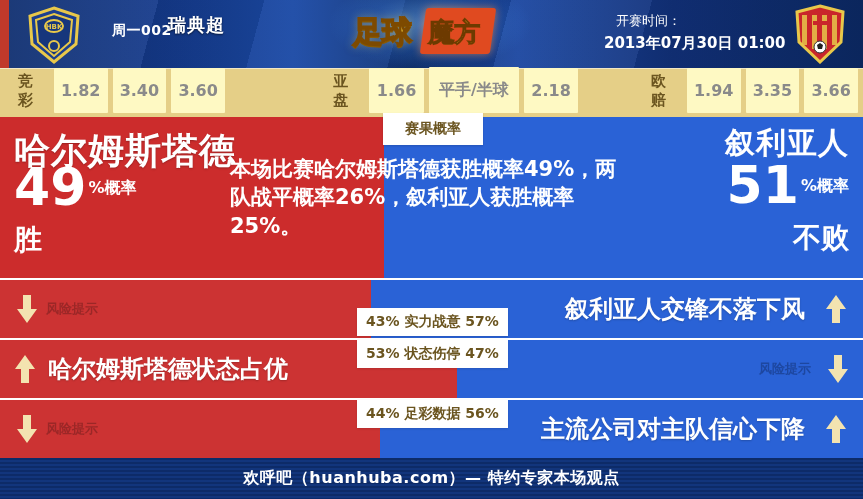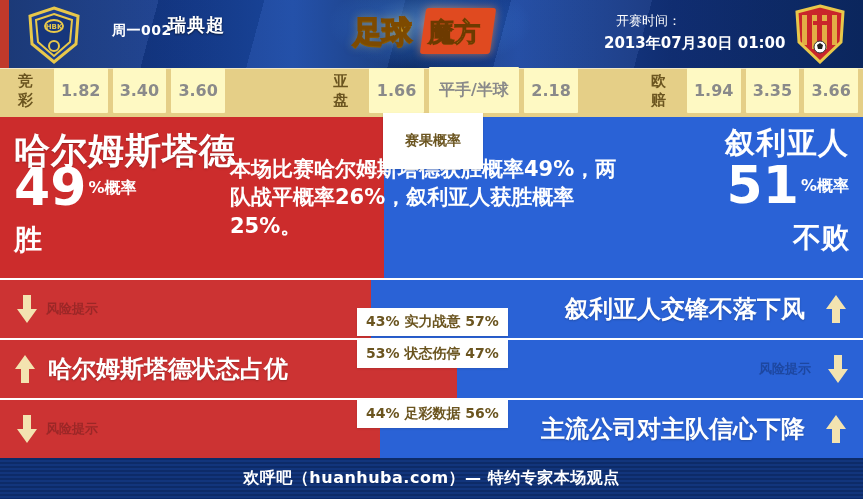--- a/index.html
+++ b/index.html
@@ -54,21 +54,21 @@
   .home-name{position:absolute;left:14px;top:14px;color:#fff;font-size:36px;font-weight:bold;
     letter-spacing:1px;text-shadow:0 1px 2px rgba(0,0,0,.25);}
   .home-pct{position:absolute;left:14px;top:48px;color:#fff;font-size:52px;font-weight:bold;line-height:1;}
   .home-pct .sub{font-size:16px;font-weight:bold;vertical-align:12px;margin-left:2px;}
   .home-res{position:absolute;left:14px;top:108px;color:#fff;font-size:28px;font-weight:bold;}
 
   .summary{position:absolute;left:230px;top:42px;width:395px;color:#fff;font-size:21px;
     font-weight:bold;line-height:1.35;z-index:3;}
 
   .chip{position:absolute;left:383px;top:0;background:#fff;color:#6b5520;font-size:14px;font-weight:bold;
-    padding:19px 22px;z-index:5;box-shadow:0 1px 2px rgba(0,0,0,.15);}
+    padding:7px 22px;z-index:5;box-shadow:0 1px 2px rgba(0,0,0,.15);}
 
   .away-name{position:absolute;right:14px;top:10px;color:#fff;font-size:30px;font-weight:bold;
     letter-spacing:1px;text-align:right;}
   .away-pct{position:absolute;right:14px;top:46px;color:#fff;font-size:52px;font-weight:bold;line-height:1;text-align:right;}
   .away-pct .sub{font-size:16px;font-weight:bold;vertical-align:12px;margin-left:2px;}
   .away-res{position:absolute;right:14px;top:106px;color:#fff;font-size:28px;font-weight:bold;text-align:right;}
 
   
   .rows{position:relative;width:863px;}
   .row{position:relative;height:58px;width:863px;display:flex;border-top:2px solid #fff;}

